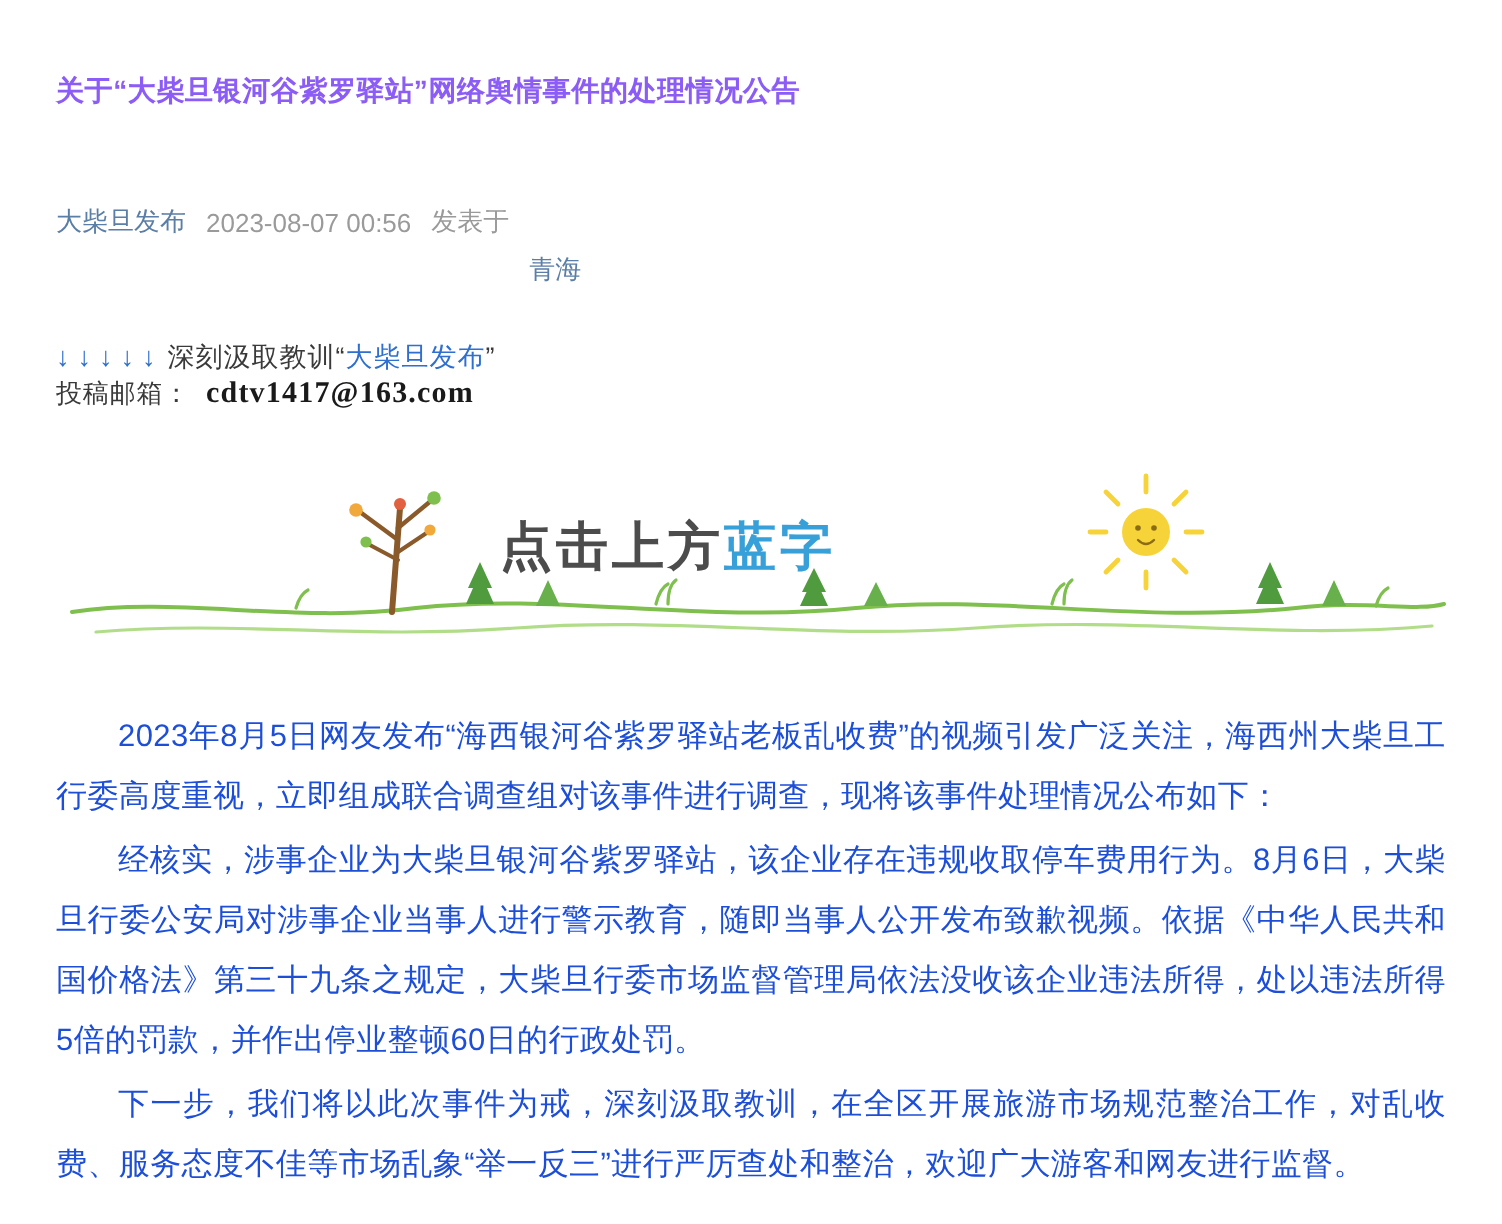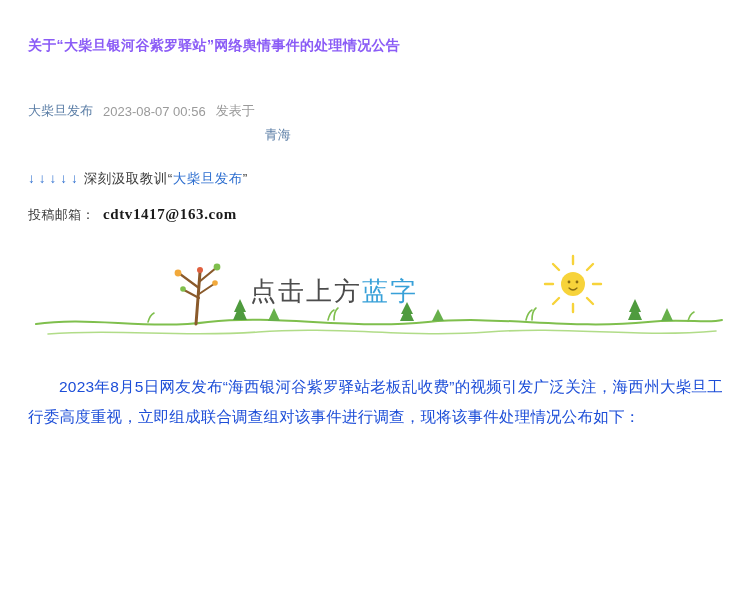--- a/index.html
+++ b/index.html
@@ -57,21 +57,20 @@
   .arrows {
     color: #2e6fd0;
     letter-spacing: 4px;
     font-size: 13.5px;
     margin-right: 2px;
   }
   .follow-text { color: #3a3a3a; }
   .follow-account { color: #2e6fd0; }
 
   .mail-line {
-    margin-top: 18px;
     font-size: 13px;
     color: #3a3a3a;
     letter-spacing: 0.4px;
   }
   .mail-addr {
     font-family: "Liberation Serif", serif;
     font-weight: bold;
     font-size: 15px;
     color: #1a1a1a;
     letter-spacing: 0.6px;
@@ -84,21 +83,21 @@
     margin-top: 22px;
     height: 110px;
     width: 100%;
   }
   .illustration svg { display: block; }
   .illu-text {
     position: absolute;
     left: 222px;
     top: 28px;
     font-size: 26px;
-    font-weight: normal;
+    font-weight: bold;
     letter-spacing: 2px;
     color: #4c4c4c;
     pointer-events: none;
     text-align: right;
   }
   .illu-text .blue {
     color: #37a0d8;
   }
 
   
@@ -209,15 +208,17 @@
         </g>
       </g>
     </svg>
     <div class="illu-text">
       <span>点击上方</span><span class="blue">蓝字</span>
     </div>
   </div>
 
   <div class="body-copy">
     <p class="para">2023年8月5日网友发布“海西银河谷紫罗驿站老板乱收费”的视频引发广泛关注，海西州大柴旦工行委高度重视，立即组成联合调查组对该事件进行调查，现将该事件处理情况公布如下：</p>
+    <p class="para">经核实，涉事企业为大柴旦银河谷紫罗驿站，该企业存在违规收取停车费用行为。8月6日，大柴旦行委公安局对涉事企业当事人进行警示教育，随即当事人公开发布致歉视频。依据《中华人民共和国价格法》第三十九条之规定，大柴旦行委市场监督管理局依法没收该企业违法所得，处以违法所得5倍的罚款，并作出停业整顿60日的行政处罚。</p>
+    <p class="para">下一步，我们将以此次事件为戒，深刻汲取教训，在全区开展旅游市场规范整治工作，对乱收费、服务态度不佳等市场乱象“举一反三”进行严厉查处和整治，欢迎广大游客和网友进行监督。</p>
   </div>
 
 </div>
 
 </body></html>

